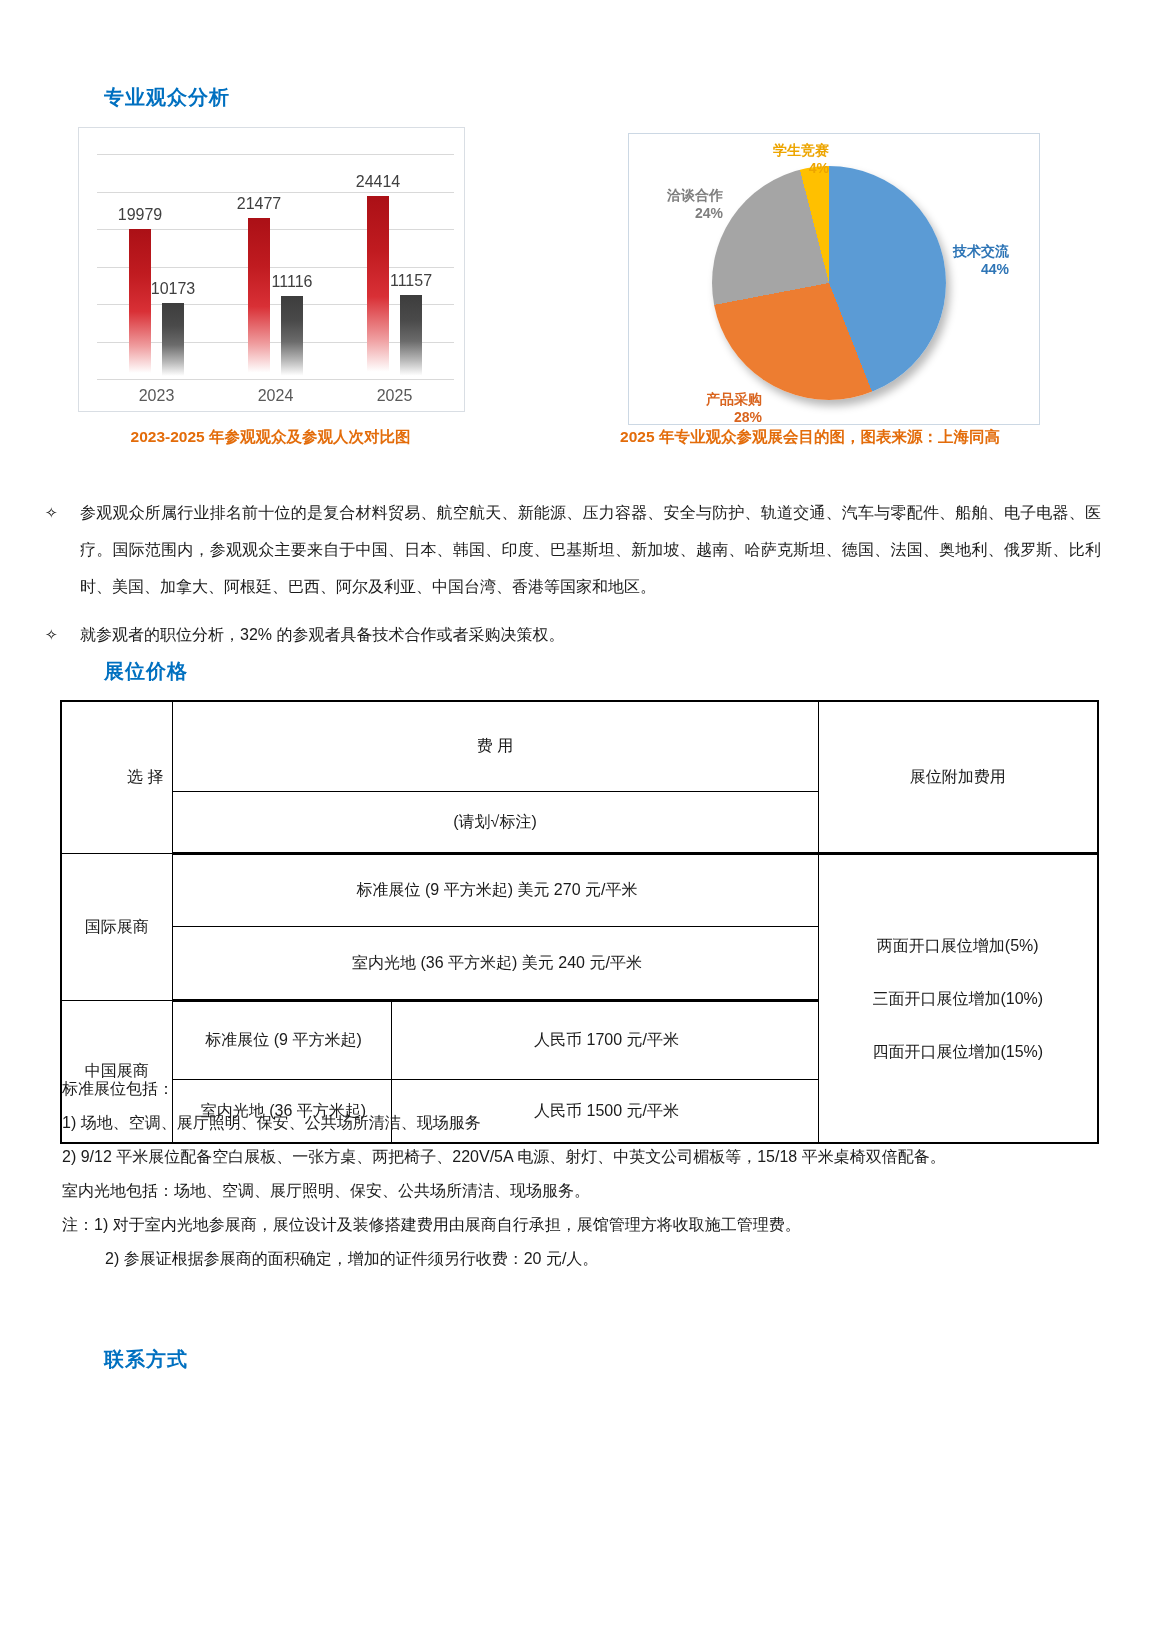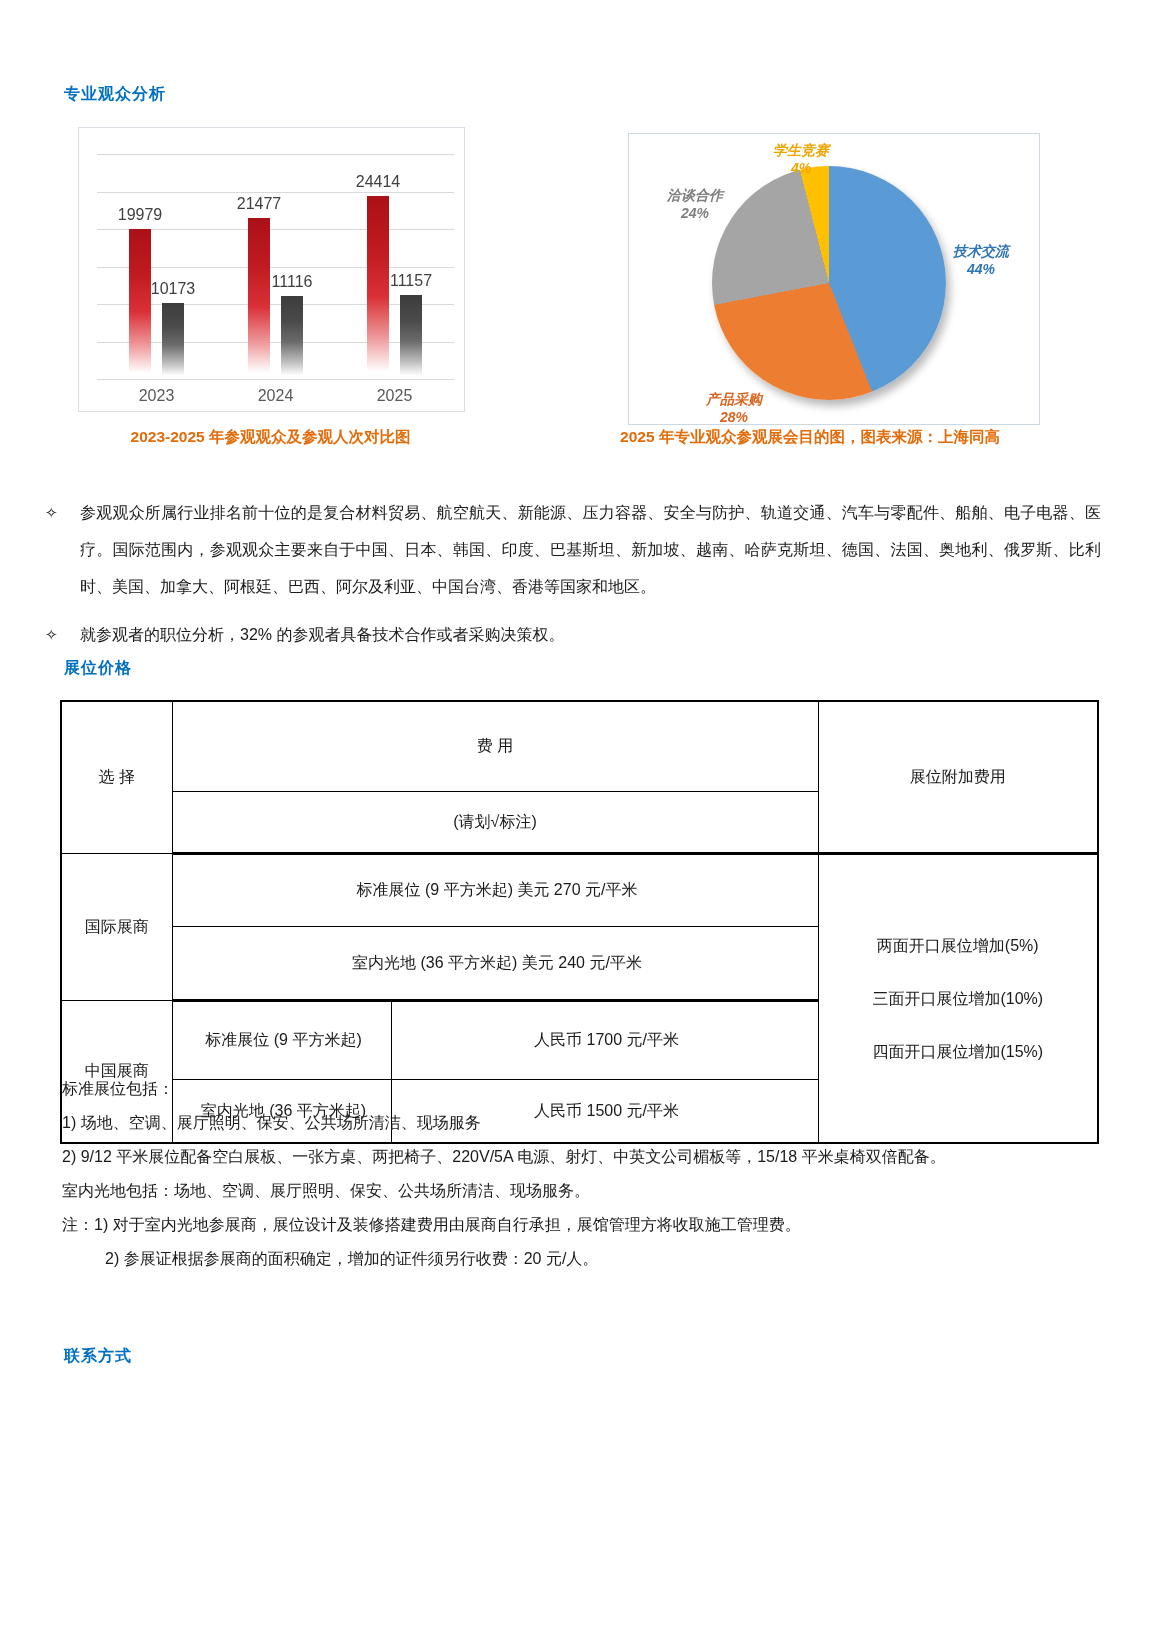--- a/index.html
+++ b/index.html
@@ -1,32 +1,32 @@
 <!DOCTYPE html>
 <html><head>
 <meta charset="utf-8">
 <style>
   html,body{margin:0;padding:0;background:#fff;}
   .page{position:relative;width:1158px;height:1637px;background:#fff;overflow:hidden;
         font-family:"Liberation Sans","DejaVu Sans",sans-serif;color:#1a1a1a;}
-  .sec-title{position:absolute;font-size:16px;font-weight:bold;color:#0070C0;letter-spacing:1px;}
+  .sec-title{position:absolute;font-size:20px;font-weight:bold;color:#0070C0;letter-spacing:1px;margin-left:40px;}
   
   .chart-box{position:absolute;background:#fff;}
   .bar-box{left:78px;top:127px;width:385px;height:283px;border:1px solid #d9dee4;}
   .pie-box{left:628px;top:133px;width:410px;height:290px;border:1px solid #ccd8e4;}
   .gridline{position:absolute;height:1px;background:#d9d9d9;}
   .bar{position:absolute;width:22px;}
   .bar-s0{background:linear-gradient(180deg,#ab1016 0%,#c01b20 30%,#d93036 55%,#ef9c9e 78%,#ffffff 96%);}
   .bar-s1{background:linear-gradient(180deg,#3d3d3d 0%,#4a4a4a 30%,#6b6b6b 55%,#b9b9b9 78%,#ffffff 96%);}
   .bar-value{position:absolute;width:70px;text-align:center;font-size:16px;color:#404040;}
   .cat-label{position:absolute;width:80px;text-align:center;font-size:16px;color:#595959;}
   .pie-circle{position:absolute;left:83px;top:32px;width:234px;height:234px;border-radius:50%;
               box-shadow:4px 6px 9px rgba(0,0,0,.28);}
-  .pie-label{position:absolute;transform:translateX(-50%);text-align:center;font-weight:bold;
-             font-size:14px;line-height:18px;white-space:nowrap;font-style:italic;}
+  .pie-label{position:absolute;transform:translateX(-50%);text-align:right;font-weight:bold;
+             font-size:14px;line-height:18px;white-space:nowrap;}
   .caption{position:absolute;top:427px;text-align:center;font-size:15.5px;font-weight:bold;color:#E36C0A;}
   .bar-caption{left:78px;width:385px;}
   .pie-caption{left:540px;width:540px;}
   
   .bullets{position:absolute;left:38px;top:494px;width:1063px;display:flex;flex-direction:column;gap:11px;}
   .bullet{display:flex;align-items:flex-start;}
   .bullet .marker{width:42px;flex:0 0 42px;padding-left:7px;font-size:15px;line-height:37px;box-sizing:border-box;}
   .bullet .btext{flex:1;font-size:16px;line-height:37px;text-align:justify;}
   
   .price-table{position:absolute;left:60px;top:700px;border-collapse:collapse;table-layout:fixed;}
@@ -116,21 +116,21 @@
 
   <table class="price-table">
     <colgroup>
       <col style="width:111px">
         <col style="width:219px">
         <col style="width:427px">
         <col style="width:280px">
     </colgroup>
     <tbody>
         <tr>
-      <td class="c-center" rowspan="2" style="height:117px;">选 择</td>
+      <td class="c-center" rowspan="2" style="height:117px;text-align:right;">选 择</td>
       <td class="c-center" colspan="2" style="height:73px;">费 用</td>
       <td class="c-center thick-bottom" rowspan="2">展位附加费用</td>
     </tr>
     <tr>
       <td class="c-center thick-bottom" colspan="2" style="height:44px;">(请划√标注)</td>
     </tr>
     <tr>
       <td class="c-center" rowspan="2">国际展商</td>
       <td class="c-left" colspan="2" style="height:55px;">标准展位 (9 平方米起) 美元 270 元/平米</td>
       <td class="addon-cell" rowspan="4">

